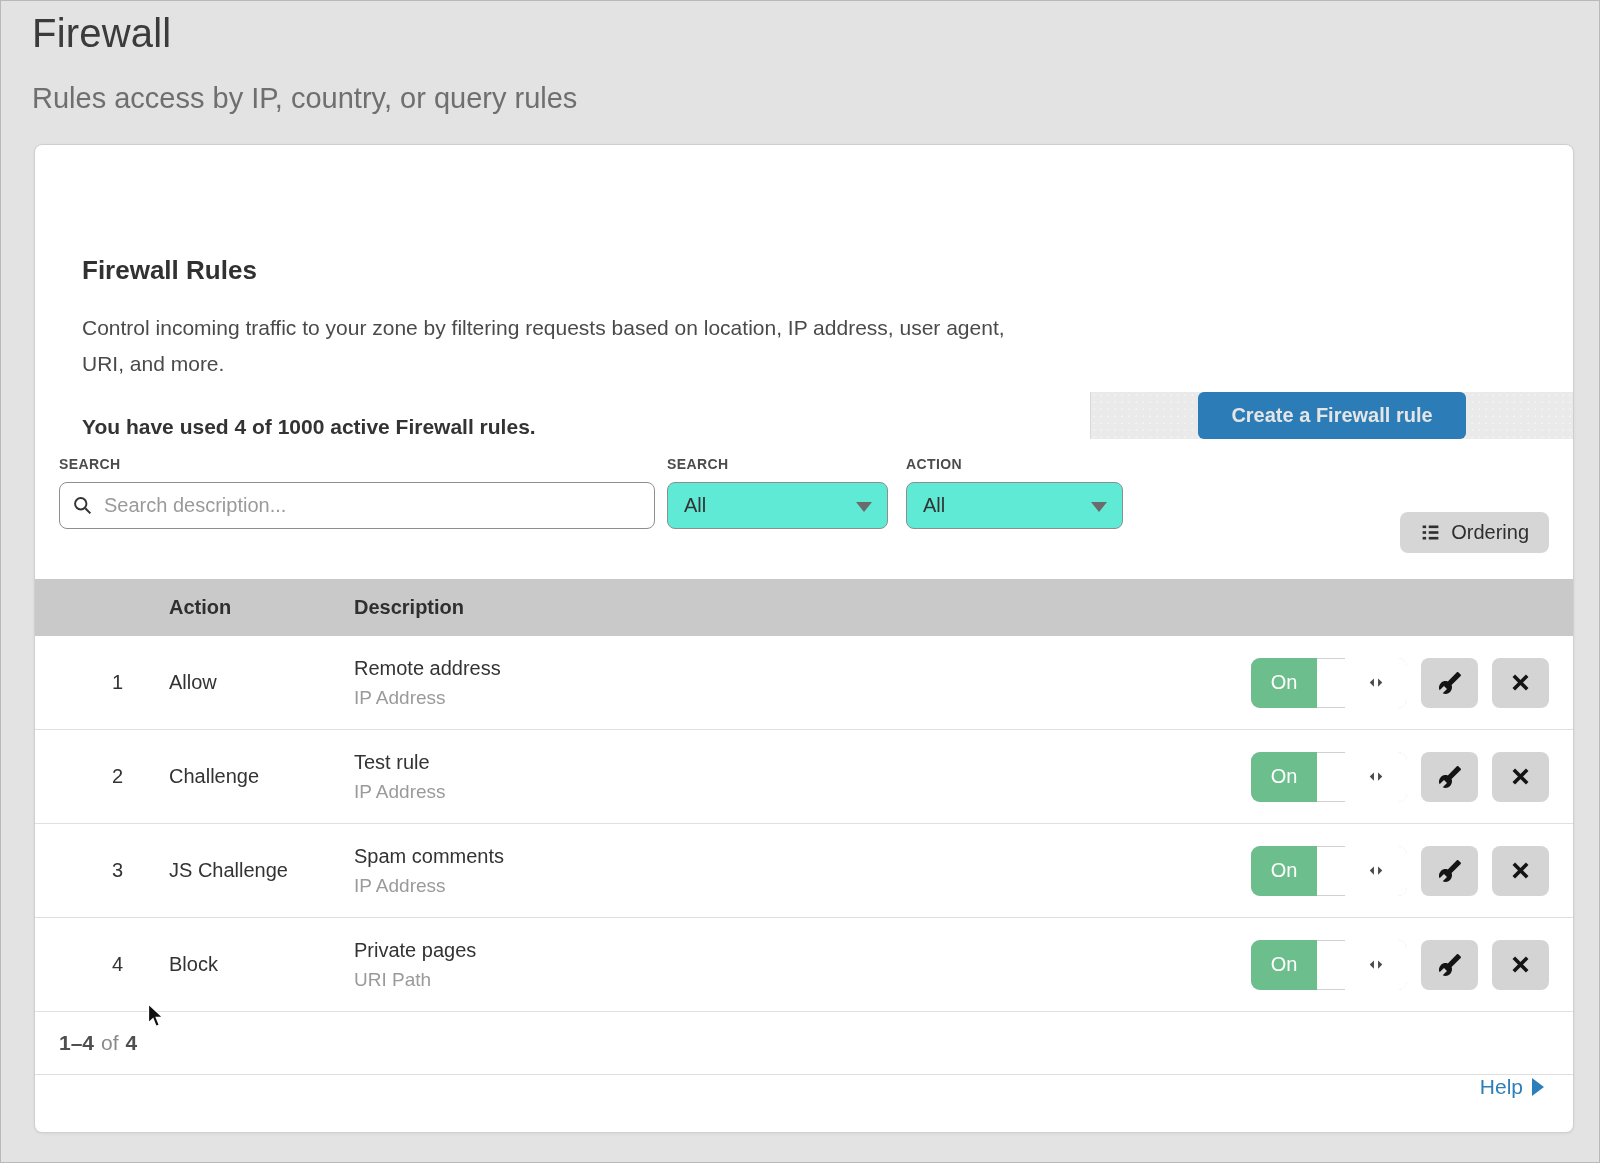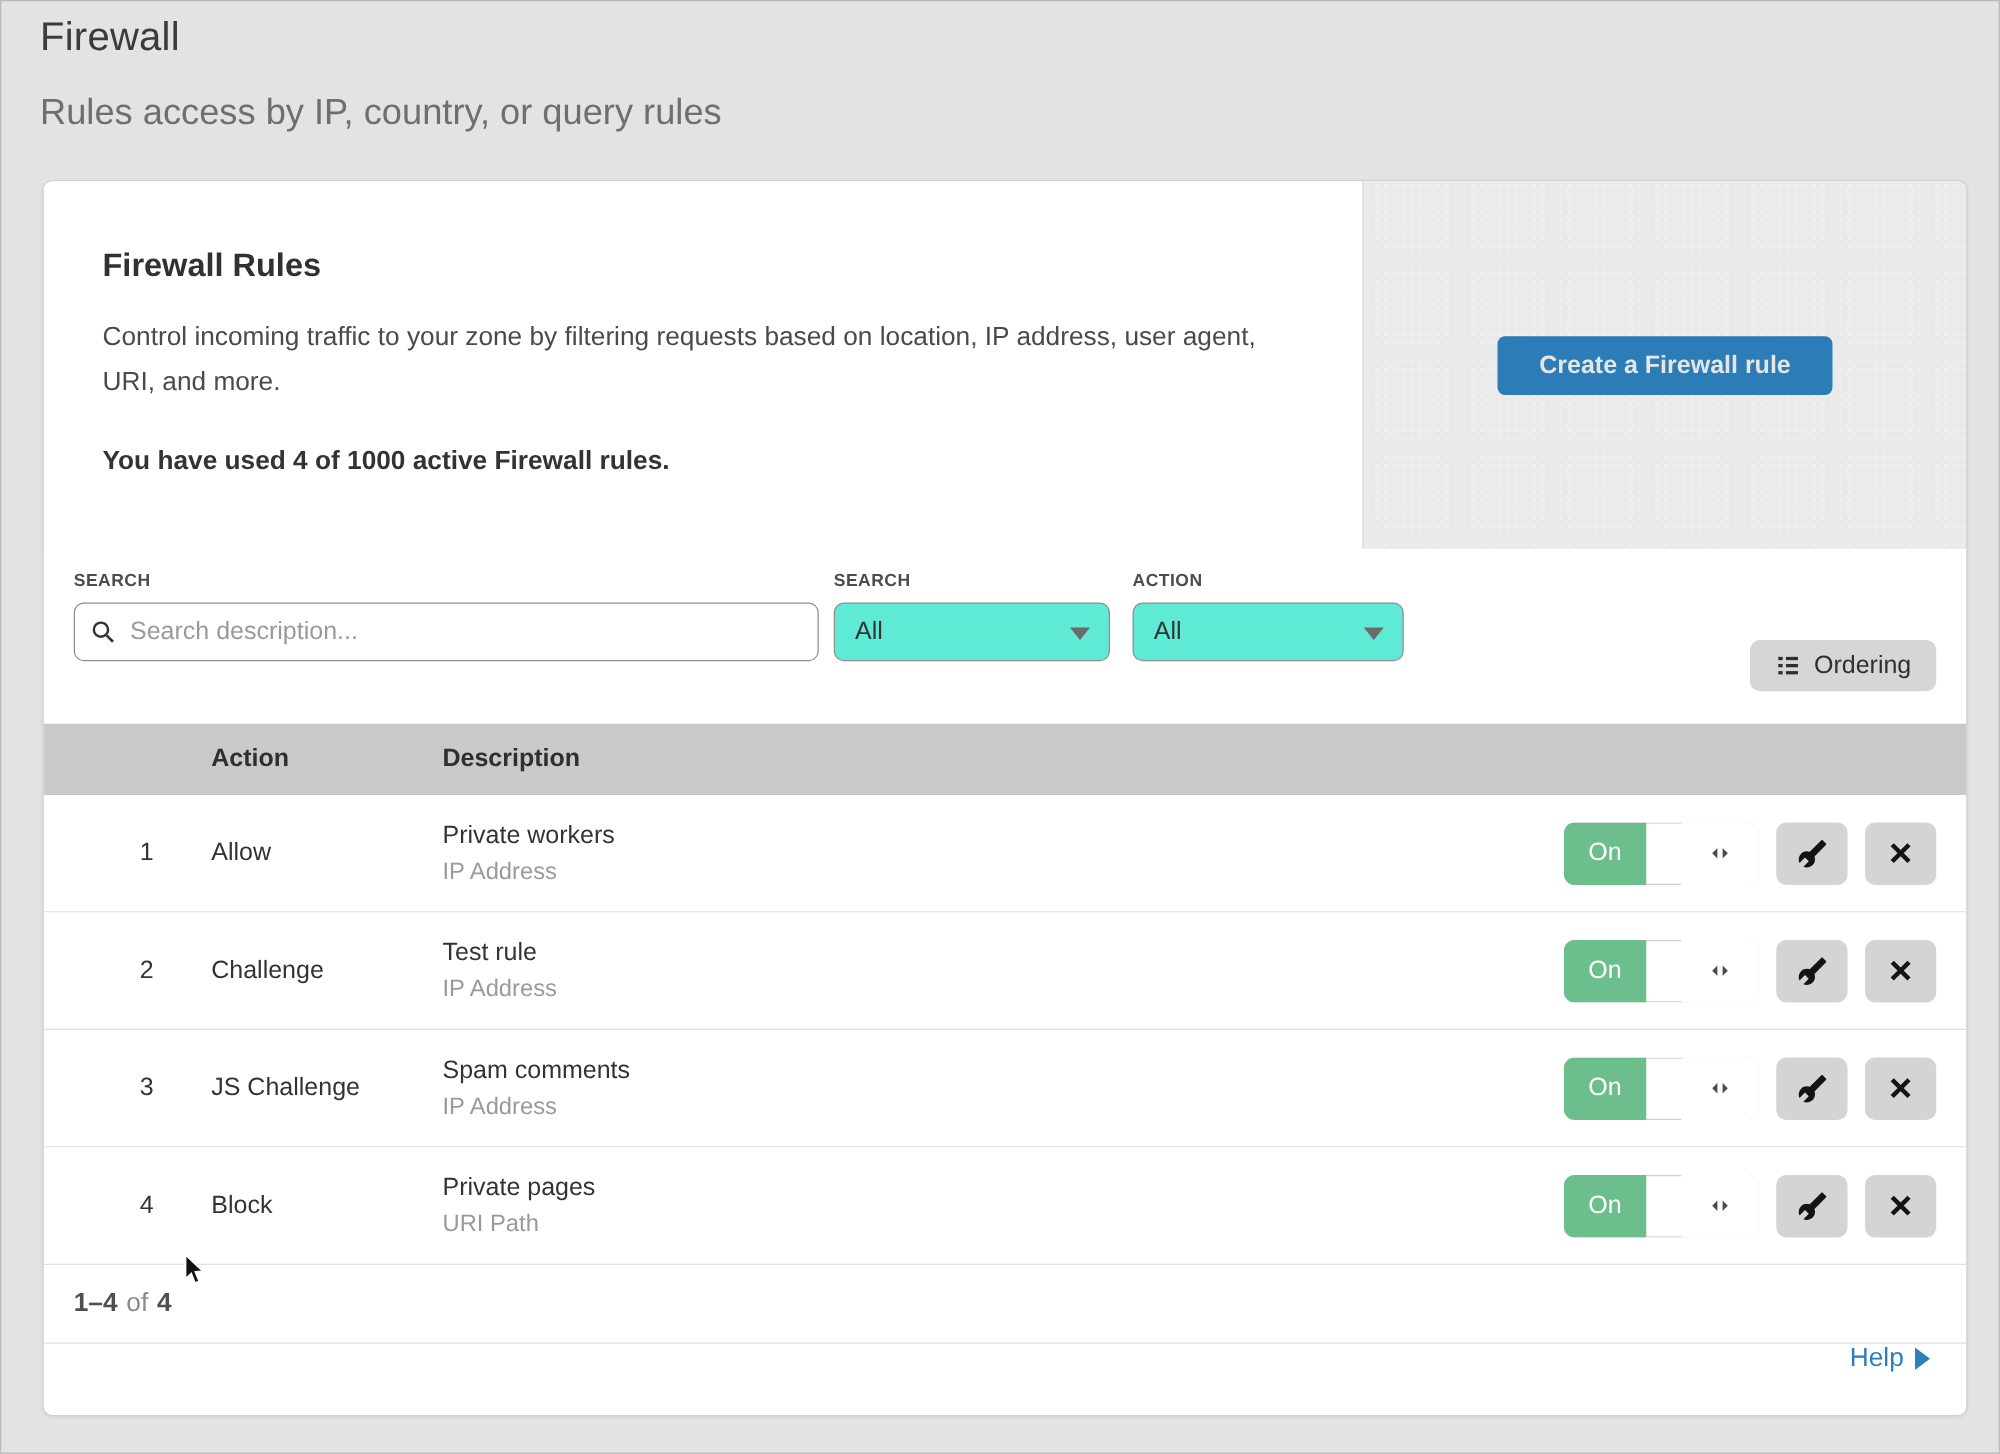--- a/index.html
+++ b/index.html
@@ -6,37 +6,37 @@
   html,body { width:1600px; height:1163px; }
   body {
     font-family:"Liberation Sans", sans-serif;
     background:#e3e3e3;
     position:relative;
     overflow:hidden;
     border:1px solid #b9b9b9;
   }
   
   .page-header { padding:10px 0 0 31px; }
-  .page-title { font-size:32px; font-weight:500; color:#3b3b3b; letter-spacing:0.2px; }
+  .page-title { font-size:40px; font-weight:500; color:#3b3b3b; letter-spacing:0.2px; }
   .page-subtitle { margin-top:26px; font-size:29px; font-weight:400; color:#6f6f6f; }
 
   
   .card {
     position:absolute; left:33px; top:143px;
     width:1540px; height:989px;
     background:#ffffff;
     border:1px solid #cfcfcf;
     border-radius:8px;
     overflow:hidden;
     display:flex; flex-direction:column;
     box-shadow:0 1px 3px rgba(0,0,0,0.06);
   }
 
   
-  .intro { height:294px; display:flex; flex:0 0 auto; }
+  .intro { height:294px; display:flex; flex:0 0 auto;align-items:flex-end; }
   .intro-info { flex:1 1 auto; padding:52px 40px 0 47px; background:#fff; }
   .intro-heading { font-size:26px; font-weight:bold; color:#313131; }
   .intro-desc { margin-top:24px; font-size:21px; line-height:36px; color:#4a4a4a; max-width:955px; }
   .intro-usage { margin-top:33px; font-size:21px; font-weight:bold; color:#333; }
   .intro-aside {
     flex:0 0 483px; background:#eaeaea; border-left:1px solid #d9d9d9;
     display:flex; align-items:center; justify-content:center;
     background-image:radial-gradient(#f3f3f3 1px, transparent 1px);
     background-size:7px 7px;
   }
@@ -183,21 +183,21 @@
   <div class="thead">
     <div class="col-num"></div>
     <div class="col-action">Action</div>
     <div class="col-desc">Description</div>
   </div>
 
   <div class="row">
     <div class="col-num">1</div>
     <div class="col-action">Allow</div>
     <div class="col-desc">
-      <div class="desc-title">Private workers</div>
+      <div class="desc-title">Remote address</div>
       <div class="desc-sub">IP Address</div>
     </div>
     <div class="row-controls">
       <div class="toggle">
         <div class="toggle-on">On</div>
         <div class="toggle-handle">
           <svg width="20" height="20" viewBox="0 0 24 24">
             <path d="M9.5 6.5 L4.5 11.5 L9.5 16.5 Z" fill="#4a4a4a"></path>
             <path d="M14.5 6.5 L19.5 11.5 L14.5 16.5 Z" fill="#4a4a4a"></path>
           </svg>

